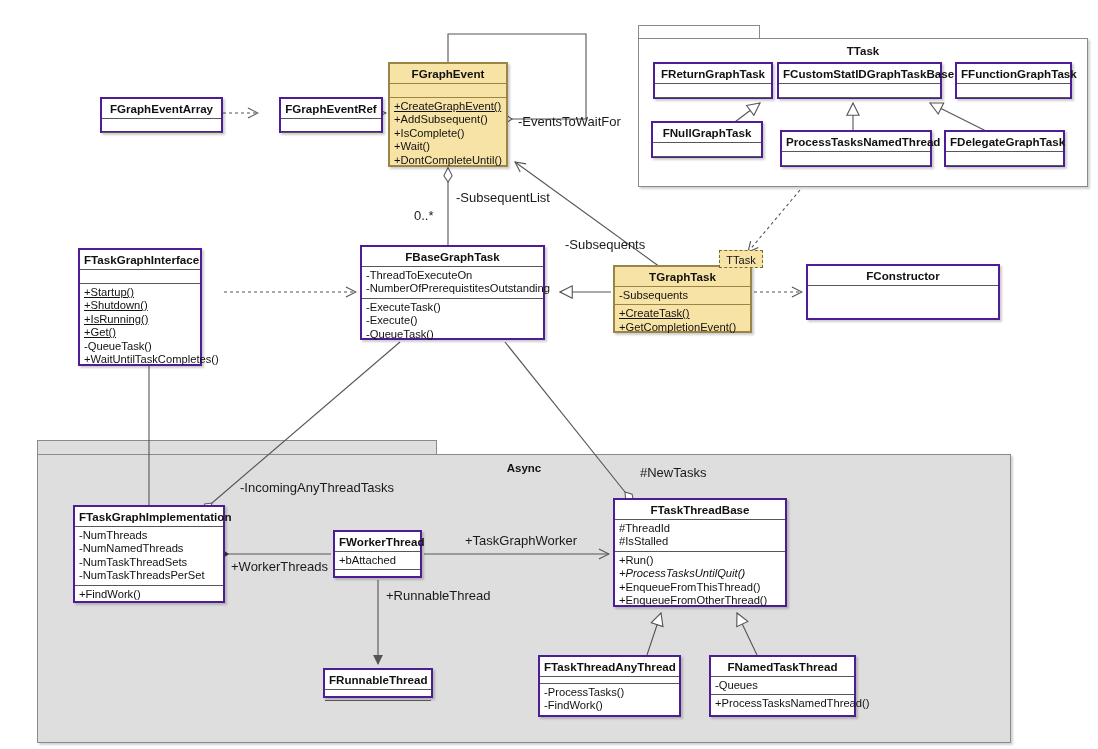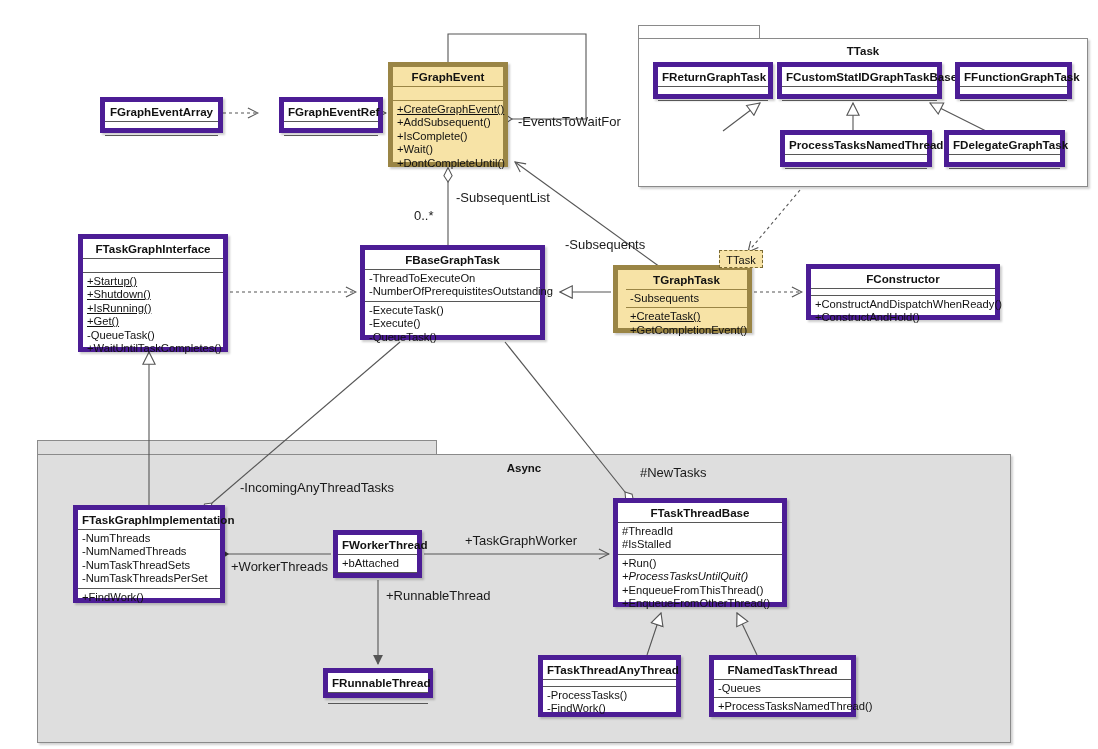--- a/index.html
+++ b/index.html
@@ -12,21 +12,21 @@
   
   .pkg{position:absolute;box-sizing:border-box;}
   .pkg .tab{position:absolute;box-sizing:border-box;border:1px solid #8a8a8a;
             background:inherit;}
   .pkg .body{position:absolute;box-sizing:border-box;border:1px solid #8a8a8a;
              box-shadow:2px 2px 2px rgba(0,0,0,.18);}
   .pkg .pkgname{position:absolute;width:100%;text-align:center;
                 font-size:11.5px;font-weight:bold;color:#141414;}
 
   
-  .cls{position:absolute;box-sizing:border-box;border:5px solid #4c1d95;
+  .cls{position:absolute;box-sizing:border-box;border:2px solid #4c1d95;
        background:#ffffff;box-shadow:2px 2px 2px rgba(0,0,0,.20);
        font-size:11.3px;color:#111;z-index:5;}
   .cls.yellow{background:#f7e3a6;border-color:#9a8545;}
   .cls .title{box-sizing:border-box;text-align:center;font-weight:bold;
               font-size:11.6px;padding:3px 4px 3px;border-bottom:1px solid #575757;
               white-space:nowrap;}
   .cls.yellow .title{border-bottom-color:#9a8545;}
   .cls .cmp{box-sizing:border-box;border-bottom:1px solid #575757;
             padding:2px 3px 2px 4px;}
   .cls.yellow .cmp{border-bottom-color:#9a8545;}
@@ -190,20 +190,29 @@
   <div class="cls" style="left:955px;top:62px;width:117px;height:37px;">
     <div class="title">FFunctionGraphTask</div>
     <div class="cmp">
         <div class="empty"></div>
       </div>
     <div class="cmp">
         <div class="empty"></div>
       </div>
   </div>
 
+  <div class="cls" style="left:651px;top:121px;width:112px;height:37px;">
+    <div class="title">FNullGraphTask</div>
+    <div class="cmp">
+        <div class="empty"></div>
+      </div>
+    <div class="cmp">
+        <div class="empty"></div>
+      </div>
+  </div>
 
   <div class="cls" style="left:780px;top:130px;width:152px;height:37px;">
     <div class="title">ProcessTasksNamedThread</div>
     <div class="cmp">
         <div class="empty"></div>
       </div>
     <div class="cmp">
         <div class="empty"></div>
       </div>
   </div>
@@ -211,21 +220,21 @@
   <div class="cls" style="left:944px;top:130px;width:121px;height:37px;">
     <div class="title">FDelegateGraphTask</div>
     <div class="cmp">
         <div class="empty"></div>
       </div>
     <div class="cmp">
         <div class="empty"></div>
       </div>
   </div>
 
-  <div class="cls" style="left:78px;top:234px;width:150px;height:118px;">
+  <div class="cls" style="left:78px;top:248px;width:124px;height:118px;">
     <div class="title">FTaskGraphInterface</div>
     <div class="cmp">
         <div class="empty"></div>
       </div>
     <div class="cmp">
       <div class="mem u">+Startup()</div>
       <div class="mem u">+Shutdown()</div>
       <div class="mem u">+IsRunning()</div>
       <div class="mem u">+Get()</div>
       <div class="mem">-QueueTask()</div>
@@ -241,38 +250,34 @@
     </div>
     <div class="cmp">
       <div class="mem">-ExecuteTask()</div>
       <div class="mem">-Execute()</div>
       <div class="mem">-QueueTask()</div>
     </div>
   </div>
 
   <div class="tparam" style="left:719px;top:250px;width:44px;height:18px;line-height:16px;">TTask</div>
 
-  <div class="cls yellow" style="left:613px;top:265px;width:139px;height:68px;padding-left:8px;">
+  <div class="cls yellow" style="left:613px;top:265px;width:139px;height:68px;">
     <div class="title">TGraphTask</div>
     <div class="cmp">
       <div class="mem">-Subsequents</div>
     </div>
     <div class="cmp">
       <div class="mem u">+CreateTask()</div>
       <div class="mem">+GetCompletionEvent()</div>
     </div>
   </div>
 
   <div class="cls" style="left:806px;top:264px;width:194px;height:56px;">
     <div class="title">FConstructor</div>
     <div class="cmp" style="height:7px;"></div>
-    <div class="cmp">
-      <div class="mem">+ConstructAndDispatchWhenReady()</div>
-      <div class="mem">+ConstructAndHold()</div>
-    </div>
   </div>
 
   <div class="cls" style="left:73px;top:505px;width:152px;height:98px;">
     <div class="title">FTaskGraphImplementation</div>
     <div class="cmp">
       <div class="mem">-NumThreads</div>
       <div class="mem">-NumNamedThreads</div>
       <div class="mem">-NumTaskThreadSets</div>
       <div class="mem">-NumTaskThreadsPerSet</div>
     </div>

